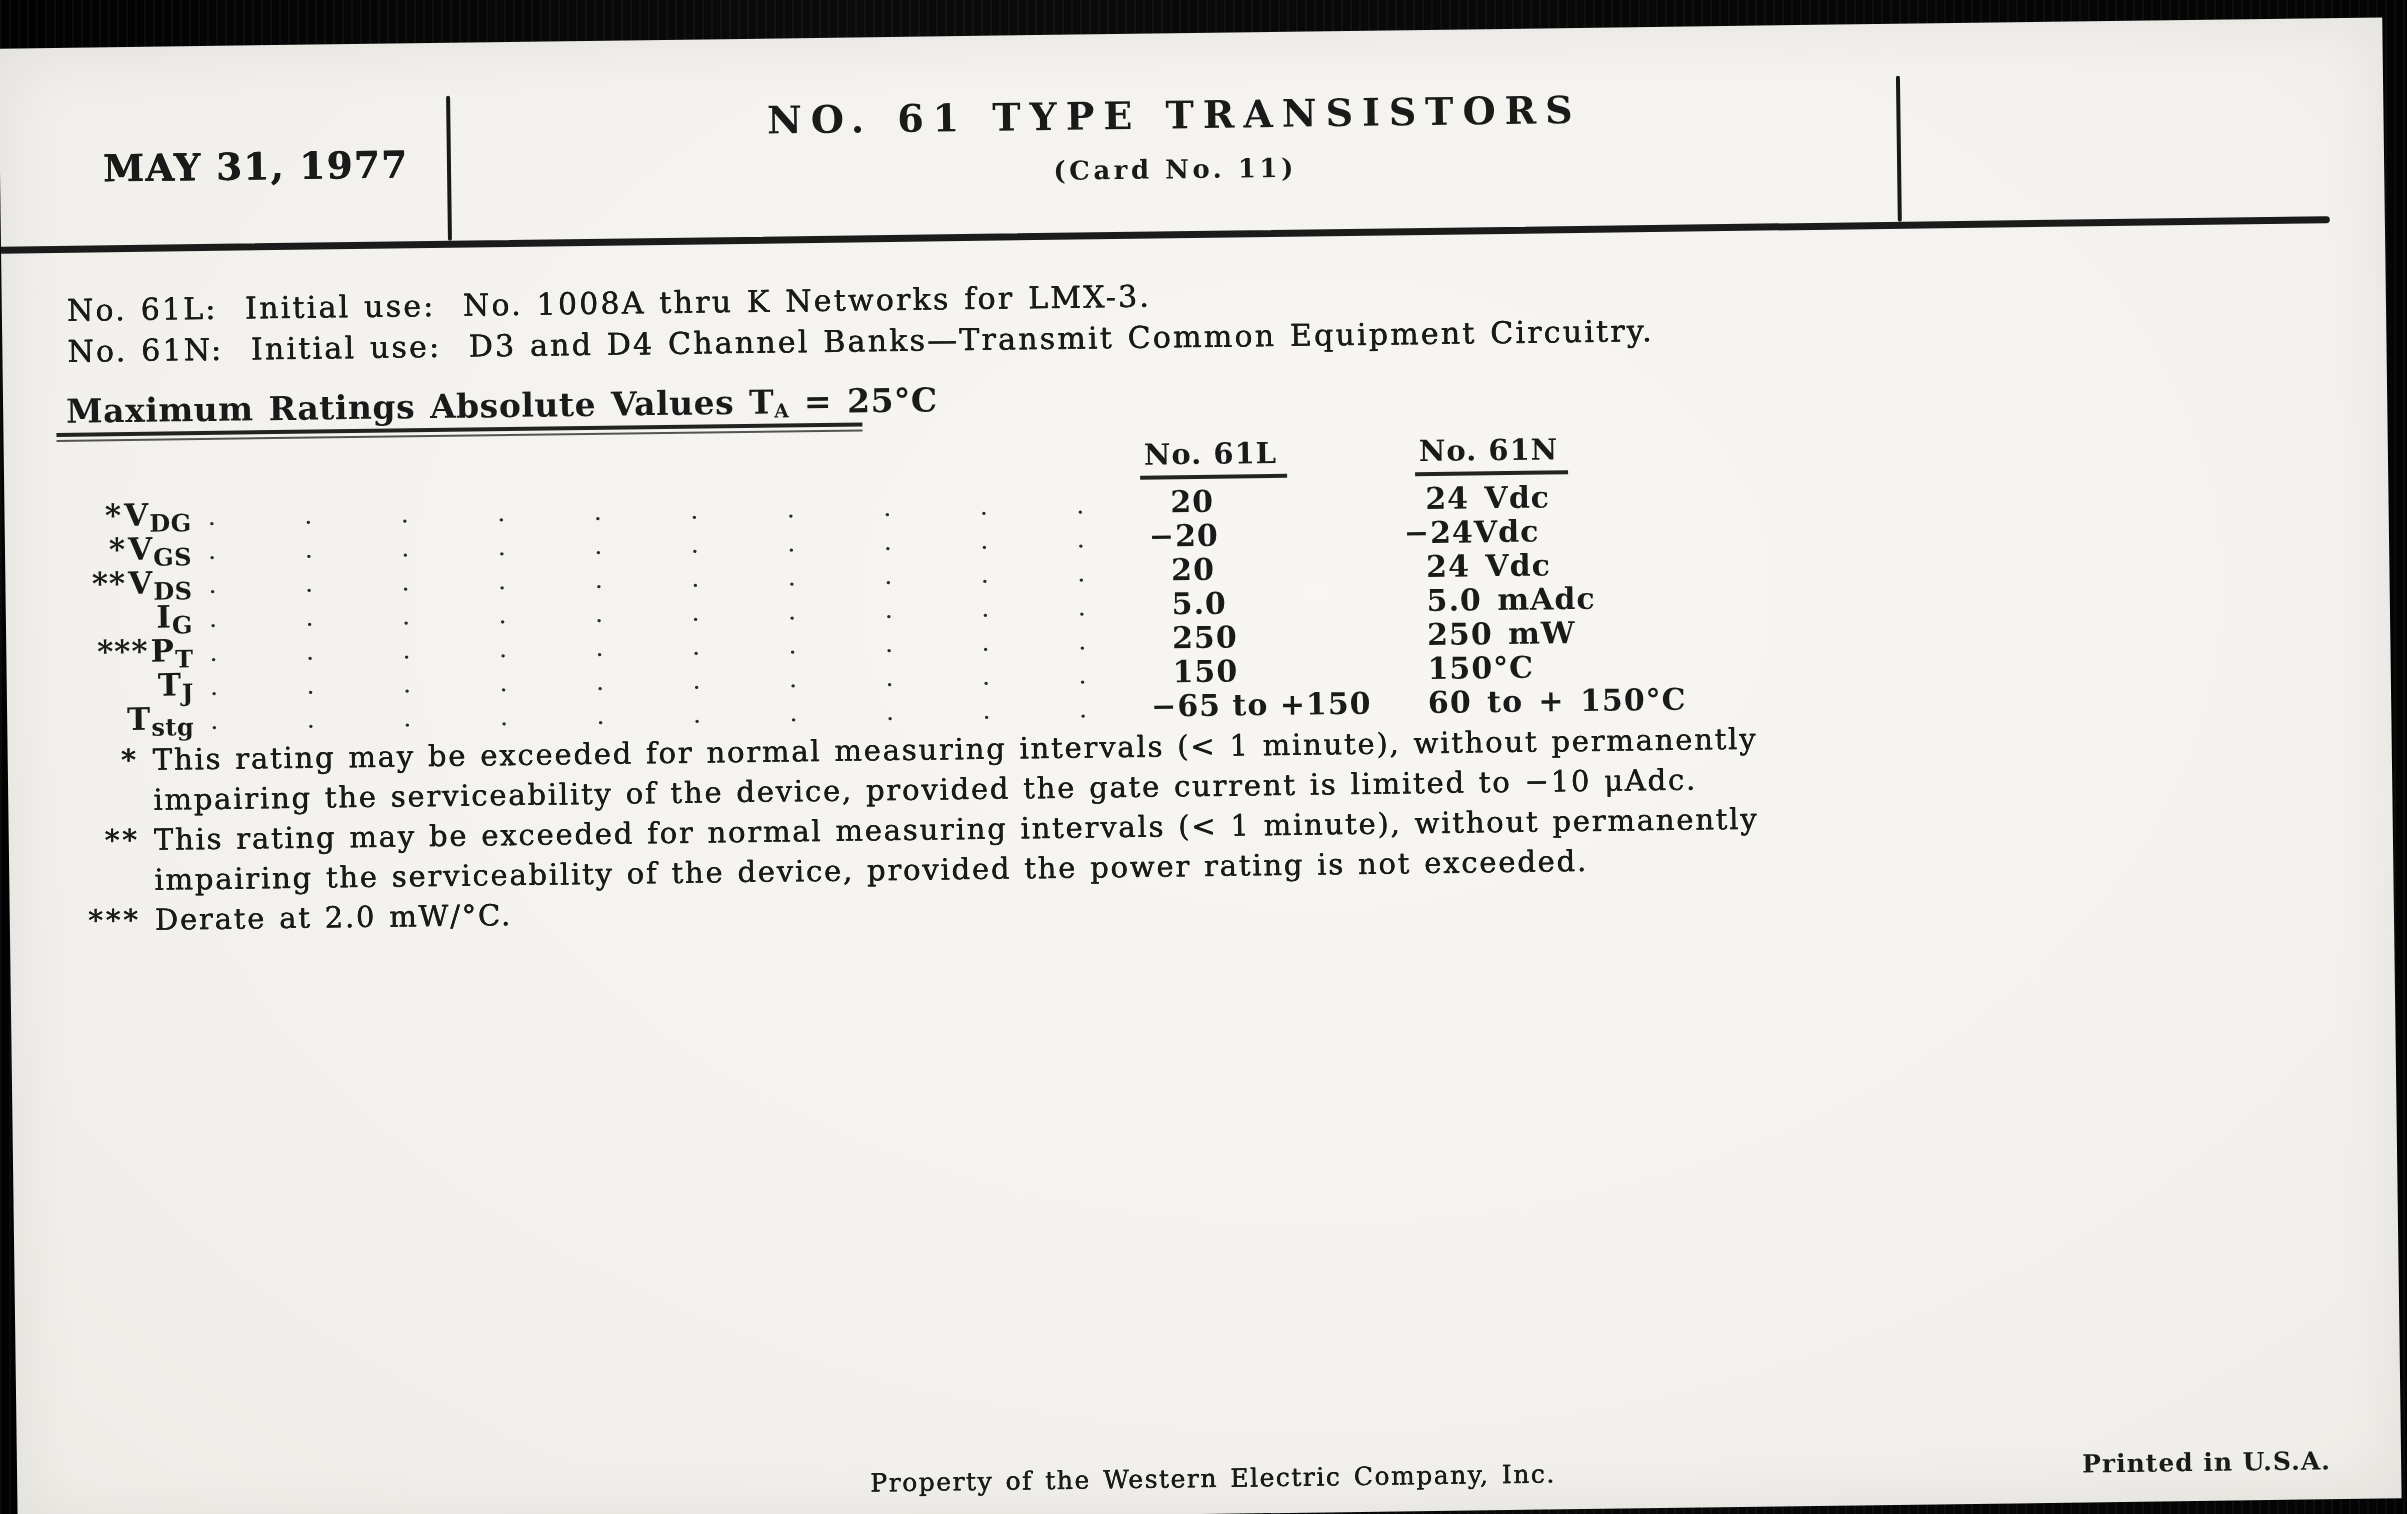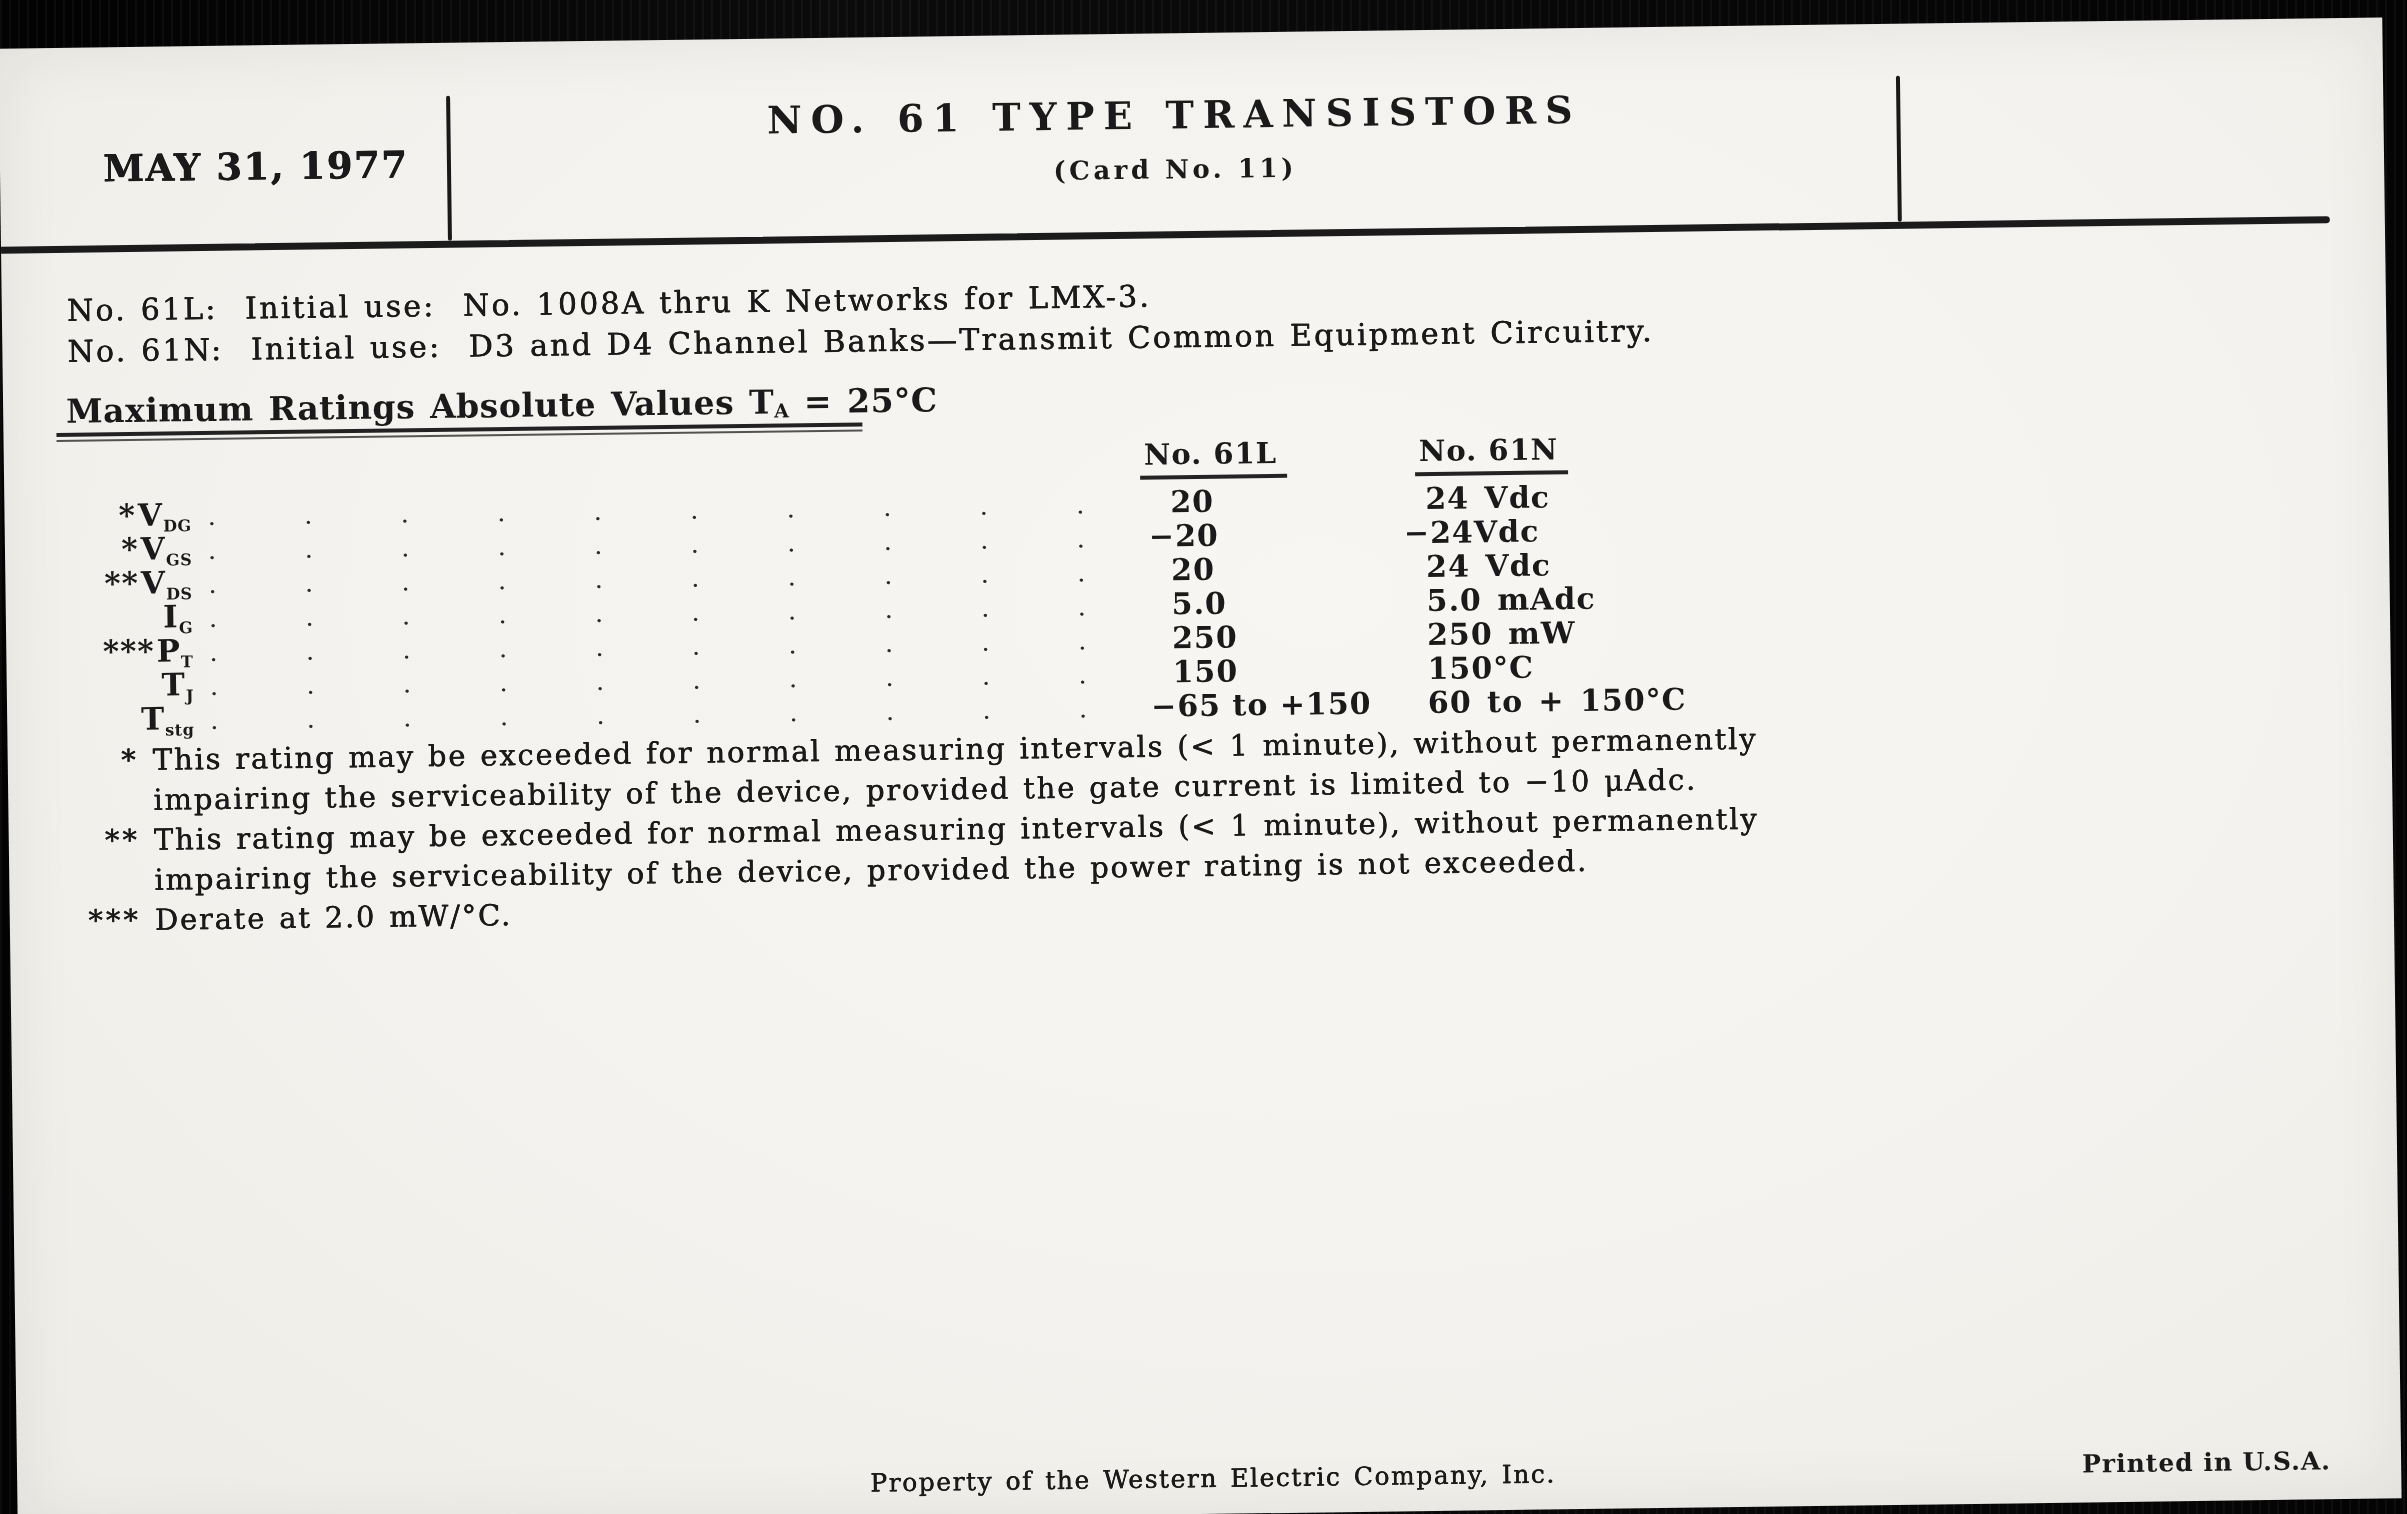--- a/index.html
+++ b/index.html
@@ -42,21 +42,21 @@
 
   .colhead{font-size:29px;font-weight:bold;letter-spacing:1px;line-height:1;
            border-bottom:4px solid #232323;padding:0 10px 6px 4px;}
   .colhead-l{left:1136px;top:407px;}
   .colhead-n{left:1411px;top:407px;}
 
   .t-table{left:40px;top:453px;width:1847px;}
   .t-row{display:flex;align-items:baseline;height:34px;}
   .t-label{width:147px;text-align:right;font-size:31px;font-weight:bold;white-space:nowrap;line-height:1;}
   .pfx{letter-spacing:1px;margin-right:2px;}
-  .sub{font-size:16px;letter-spacing:0.5px;margin-left:1px;vertical-align:-6px;font-weight:bold;}
+  .sub{font-size:24px;letter-spacing:0.5px;margin-left:1px;vertical-align:-6px;font-weight:bold;}
   .t-leader{width:941px;overflow:hidden;white-space:nowrap;font-size:26px;letter-spacing:40px;
             padding-left:16px;color:#2a2a2a;line-height:1;}
   .t-l{width:255px;font-size:30px;font-weight:bold;letter-spacing:1px;white-space:pre;line-height:1;}
   .t-n{width:465px;font-size:30px;font-weight:bold;letter-spacing:1px;word-spacing:4px;white-space:pre;line-height:1;}
 
   .footnotes{left:40px;top:693px;width:1861px;}
   .fn{display:flex;align-items:flex-start;}
   .fn-marker{width:91px;text-align:right;font-size:29px;letter-spacing:3px;line-height:40px;flex:none;}
   .fn-text{margin-left:14px;font-size:29px;letter-spacing:1.8px;word-spacing:2px;line-height:40px;}
 

